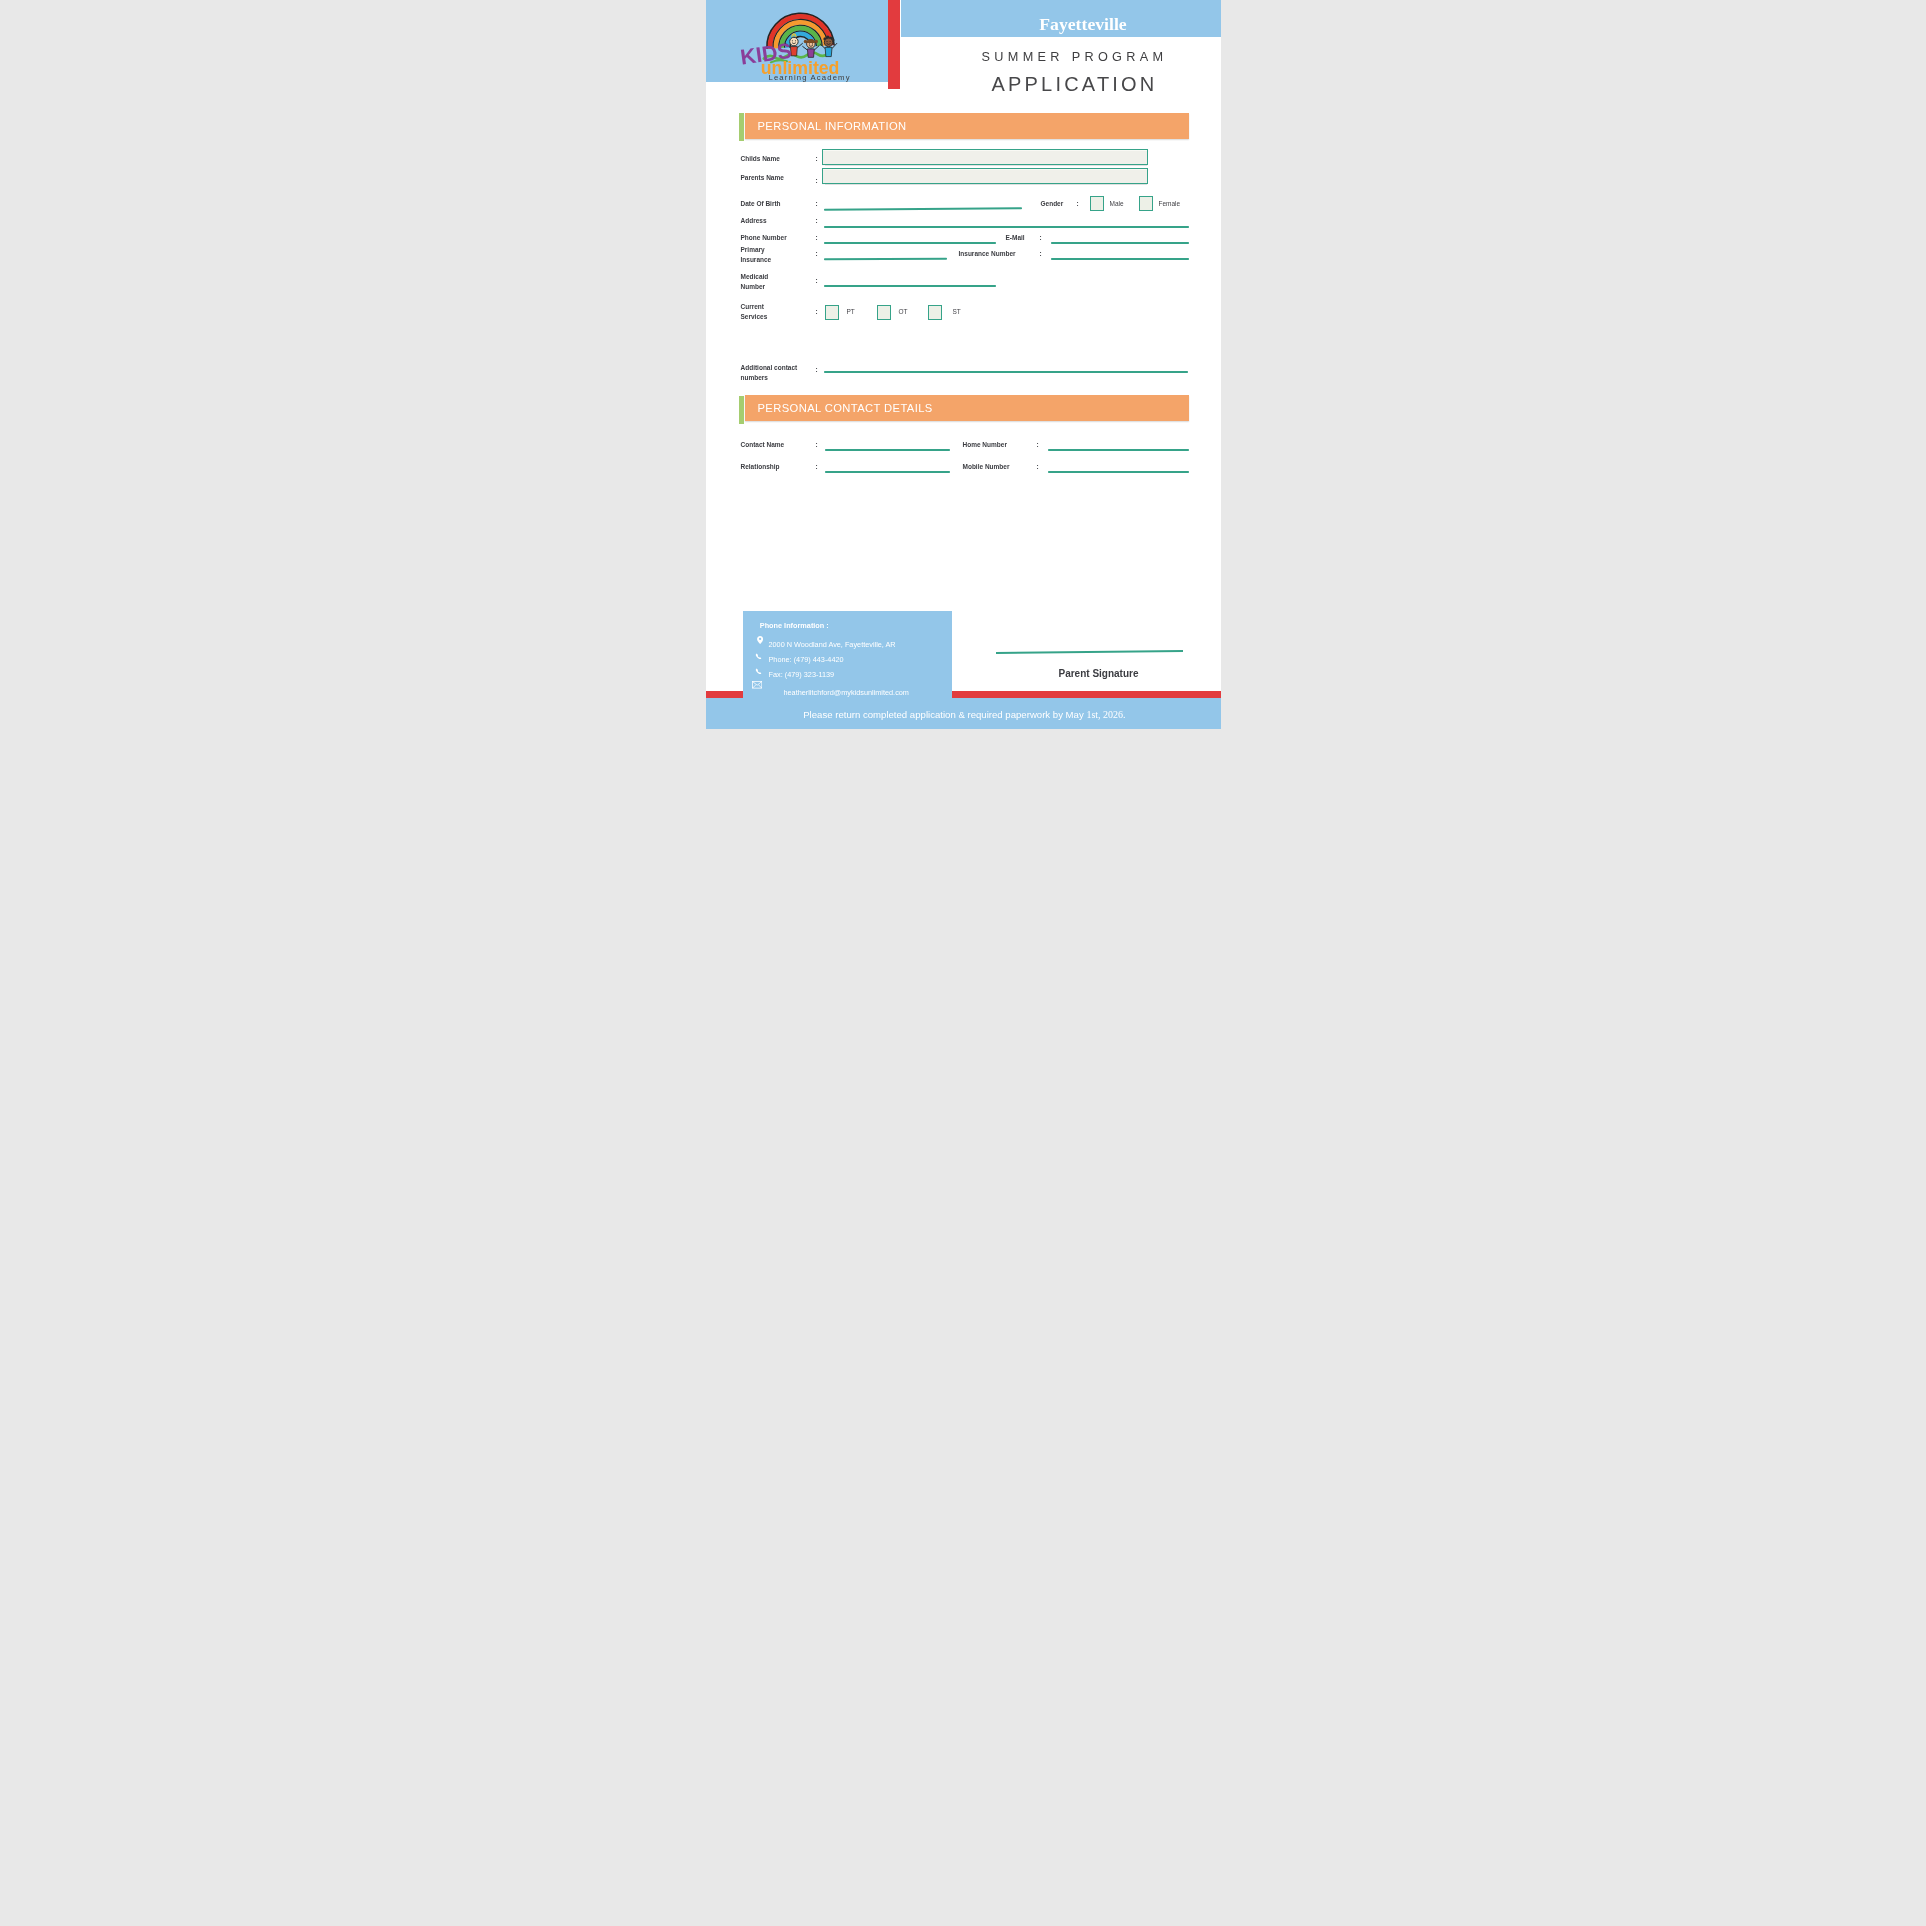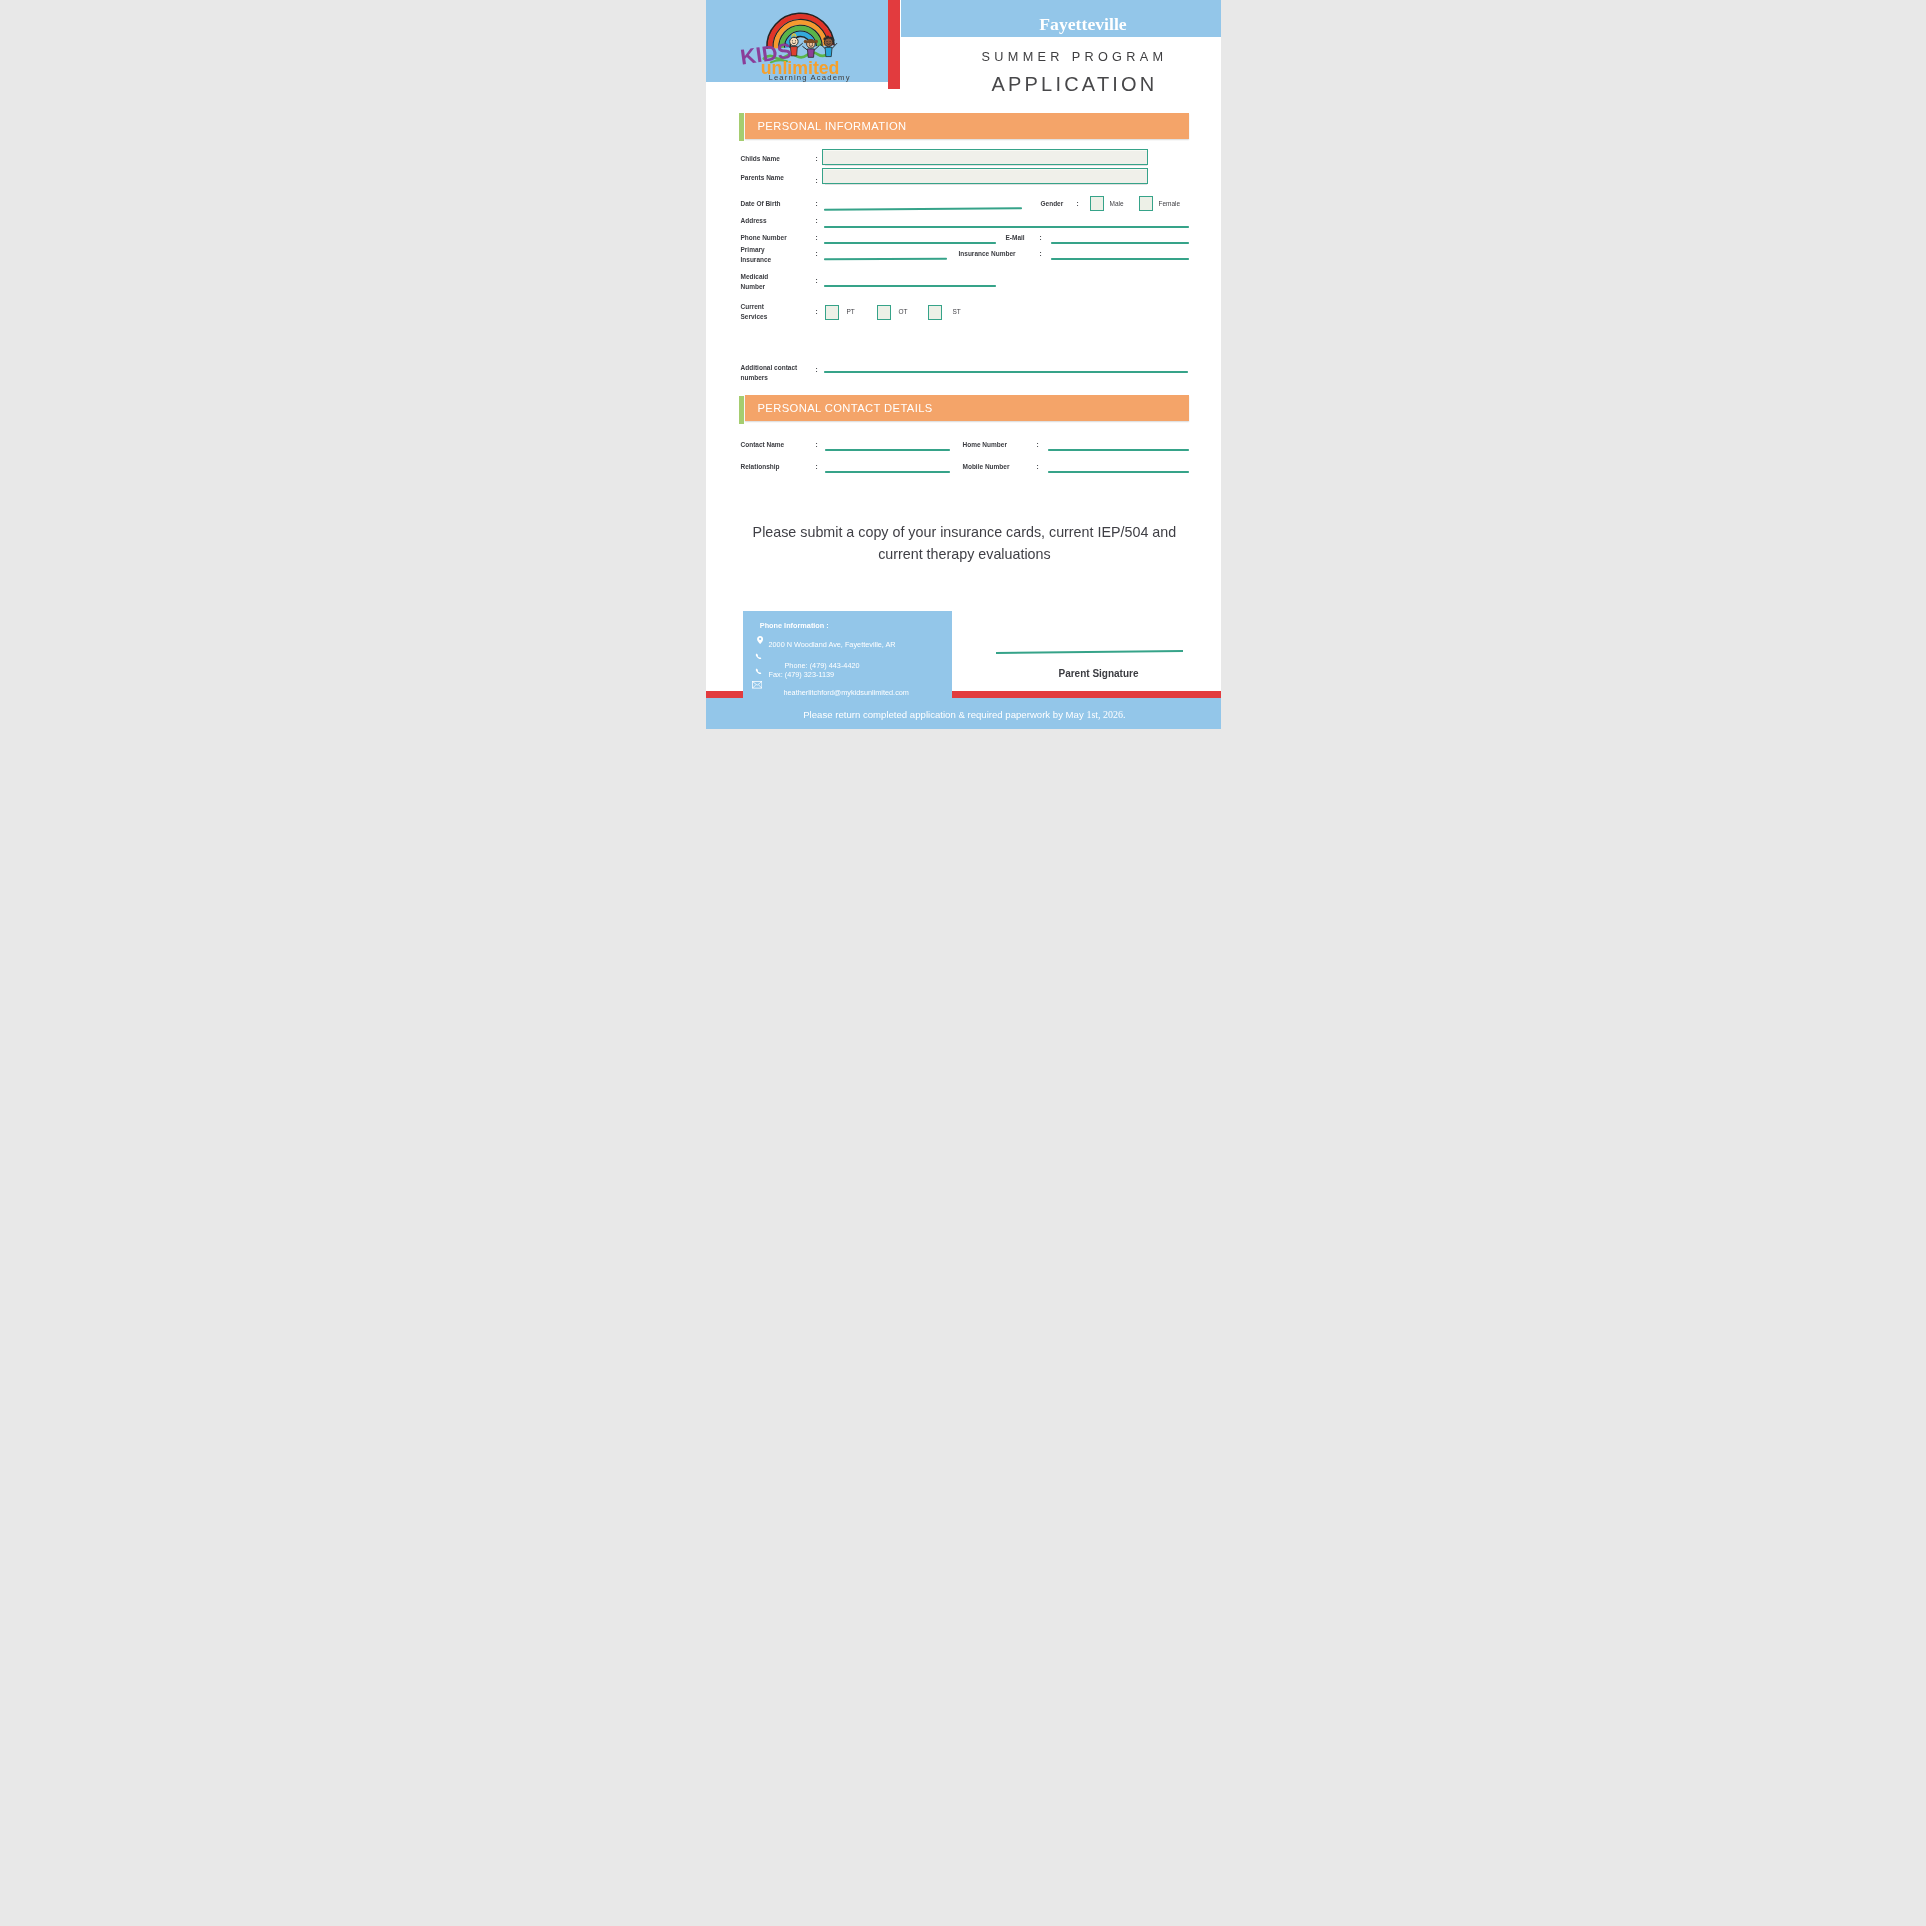--- a/index.html
+++ b/index.html
@@ -180,45 +180,41 @@
   <div class="abs cln" style="left:331px;top:440px;">:</div>
   <div class="abs wline" style="left:342px;top:449px;width:141px;"></div>
 
   <div class="abs lbl" style="left:35px;top:462px;">Relationship</div>
   <div class="abs cln" style="left:110px;top:462px;">:</div>
   <div class="abs wline" style="left:119px;top:471px;width:125px;"></div>
   <div class="abs lbl" style="left:257px;top:462px;">Mobile Number</div>
   <div class="abs cln" style="left:331px;top:462px;">:</div>
   <div class="abs wline" style="left:342px;top:471px;width:141px;"></div>
 
-  <div class="abs note">
-    <div>Please submit a copy of your insurance cards, current IEP/504 and</div>
-    <div>current therapy evaluations</div>
-  </div>
 
   <div class="abs red-hstripe"></div>
   <div class="abs blue-footer"></div>
 
   <div class="abs infobox">
     <div class="abs info-title" style="left:17.3px;top:10.4px;">Phone Information :</div>
 
     <span class="abs" style="left:14px;top:25.4px;">
       <svg width="6.2" height="8" viewBox="0 0 16 21">
           <path d="M8,0 C3.6,0 0,3.6 0,8 c0,6 8,13 8,13 s8,-7 8,-13 C16,3.6 12.4,0 8,0 z" fill="#ffffff"></path>
           <circle cx="8" cy="7.6" r="3" fill="#93c6e9"></circle>
         </svg>
     </span>
     <div class="abs info-row" style="left:26px;top:29px;">2000 N Woodland Ave, Fayetteville, AR</div>
 
     <span class="abs" style="left:12.7px;top:42px;">
       <svg width="7.3" height="7.3" viewBox="0 0 19 19">
           <path d="M3.8,1.2 C2,2.8 1.5,5.2 2.8,7.6 c1.7,3.1 4.3,5.7 7.4,7.4 c2.4,1.3 4.8,0.8 6.4,-1 l-3.1,-3.1 l-2.2,1.1 c-1.7,-1.1 -3.2,-2.6 -4.3,-4.3 l1.1,-2.2 z" fill="#ffffff"></path>
         </svg>
     </span>
-    <div class="abs info-row" style="left:42px;top:44px;margin-top:6px;">Phone: (479) 443-4420</div>
+    <div class="abs info-row" style="left:26px;top:44px;">Phone: (479) 443-4420</div>
 
     <span class="abs" style="left:12.7px;top:57px;">
       <svg width="7.3" height="7.3" viewBox="0 0 19 19">
           <path d="M3.8,1.2 C2,2.8 1.5,5.2 2.8,7.6 c1.7,3.1 4.3,5.7 7.4,7.4 c2.4,1.3 4.8,0.8 6.4,-1 l-3.1,-3.1 l-2.2,1.1 c-1.7,-1.1 -3.2,-2.6 -4.3,-4.3 l1.1,-2.2 z" fill="#ffffff"></path>
         </svg>
     </span>
     <div class="abs info-row" style="left:26px;top:59px;">Fax: (479) 323-1139</div>
 
     <span class="abs" style="left:9.6px;top:70px;">
       <svg width="10.4" height="7.7" viewBox="0 0 27 20">

